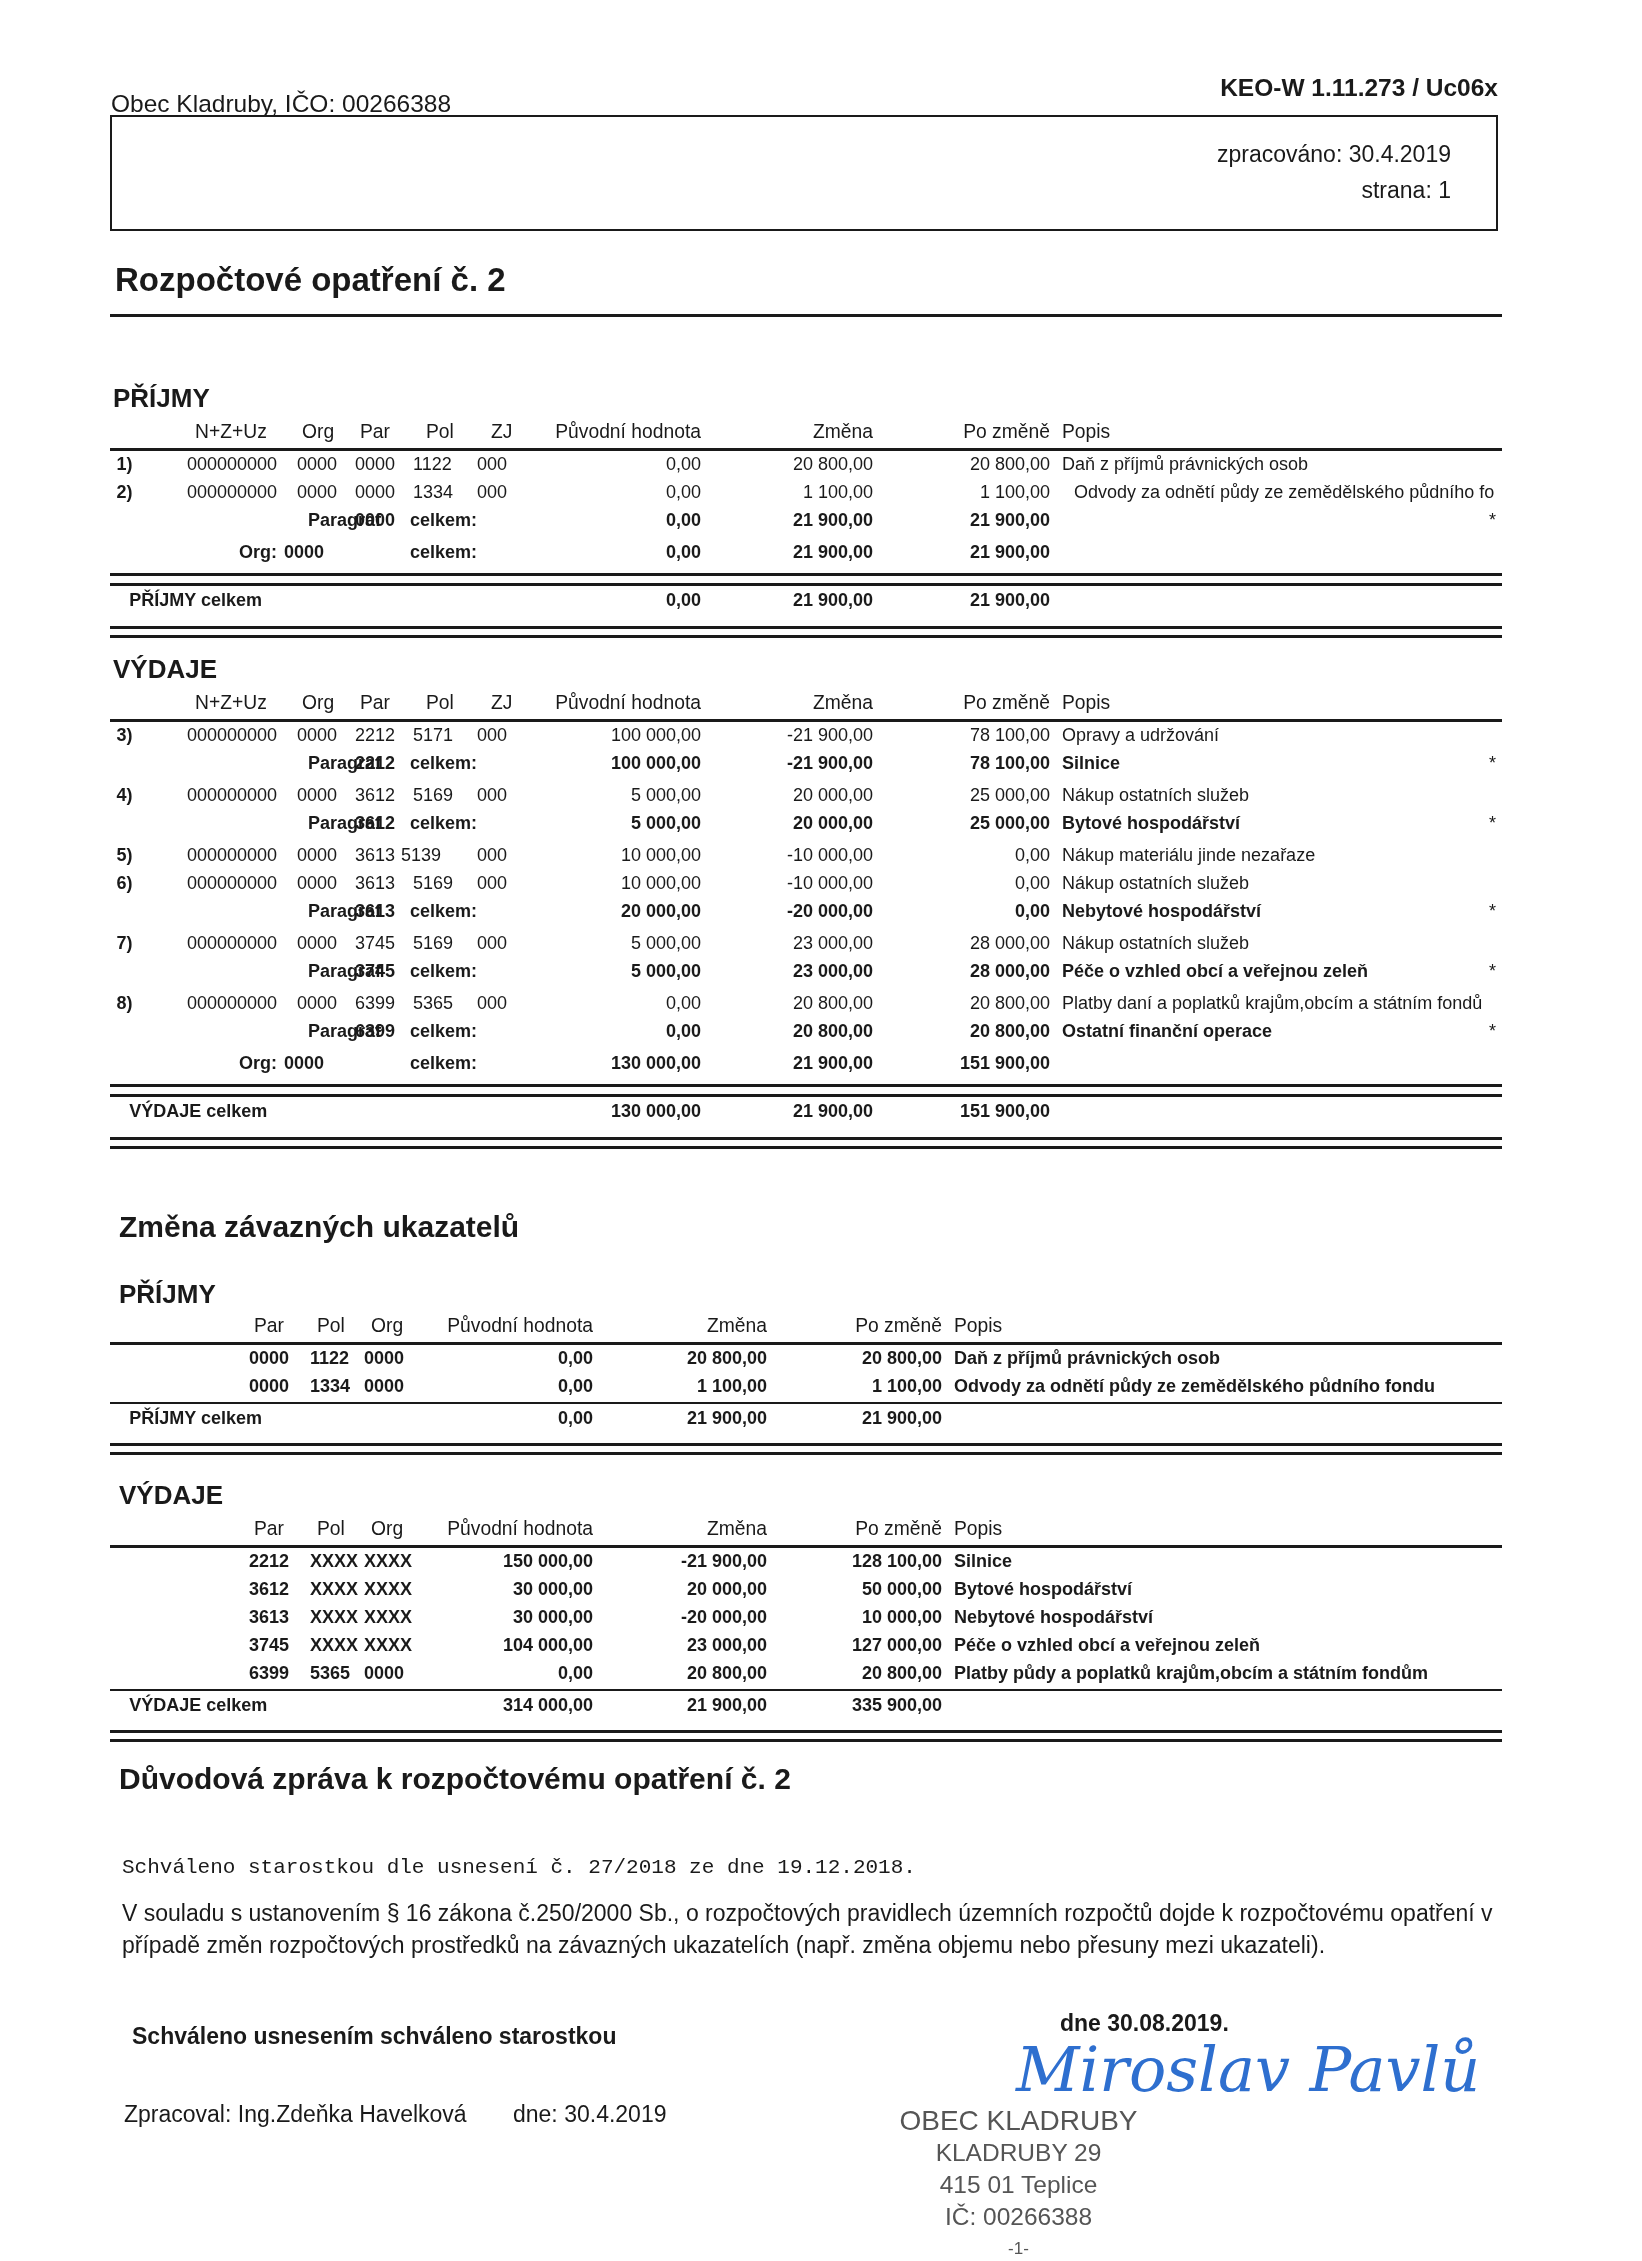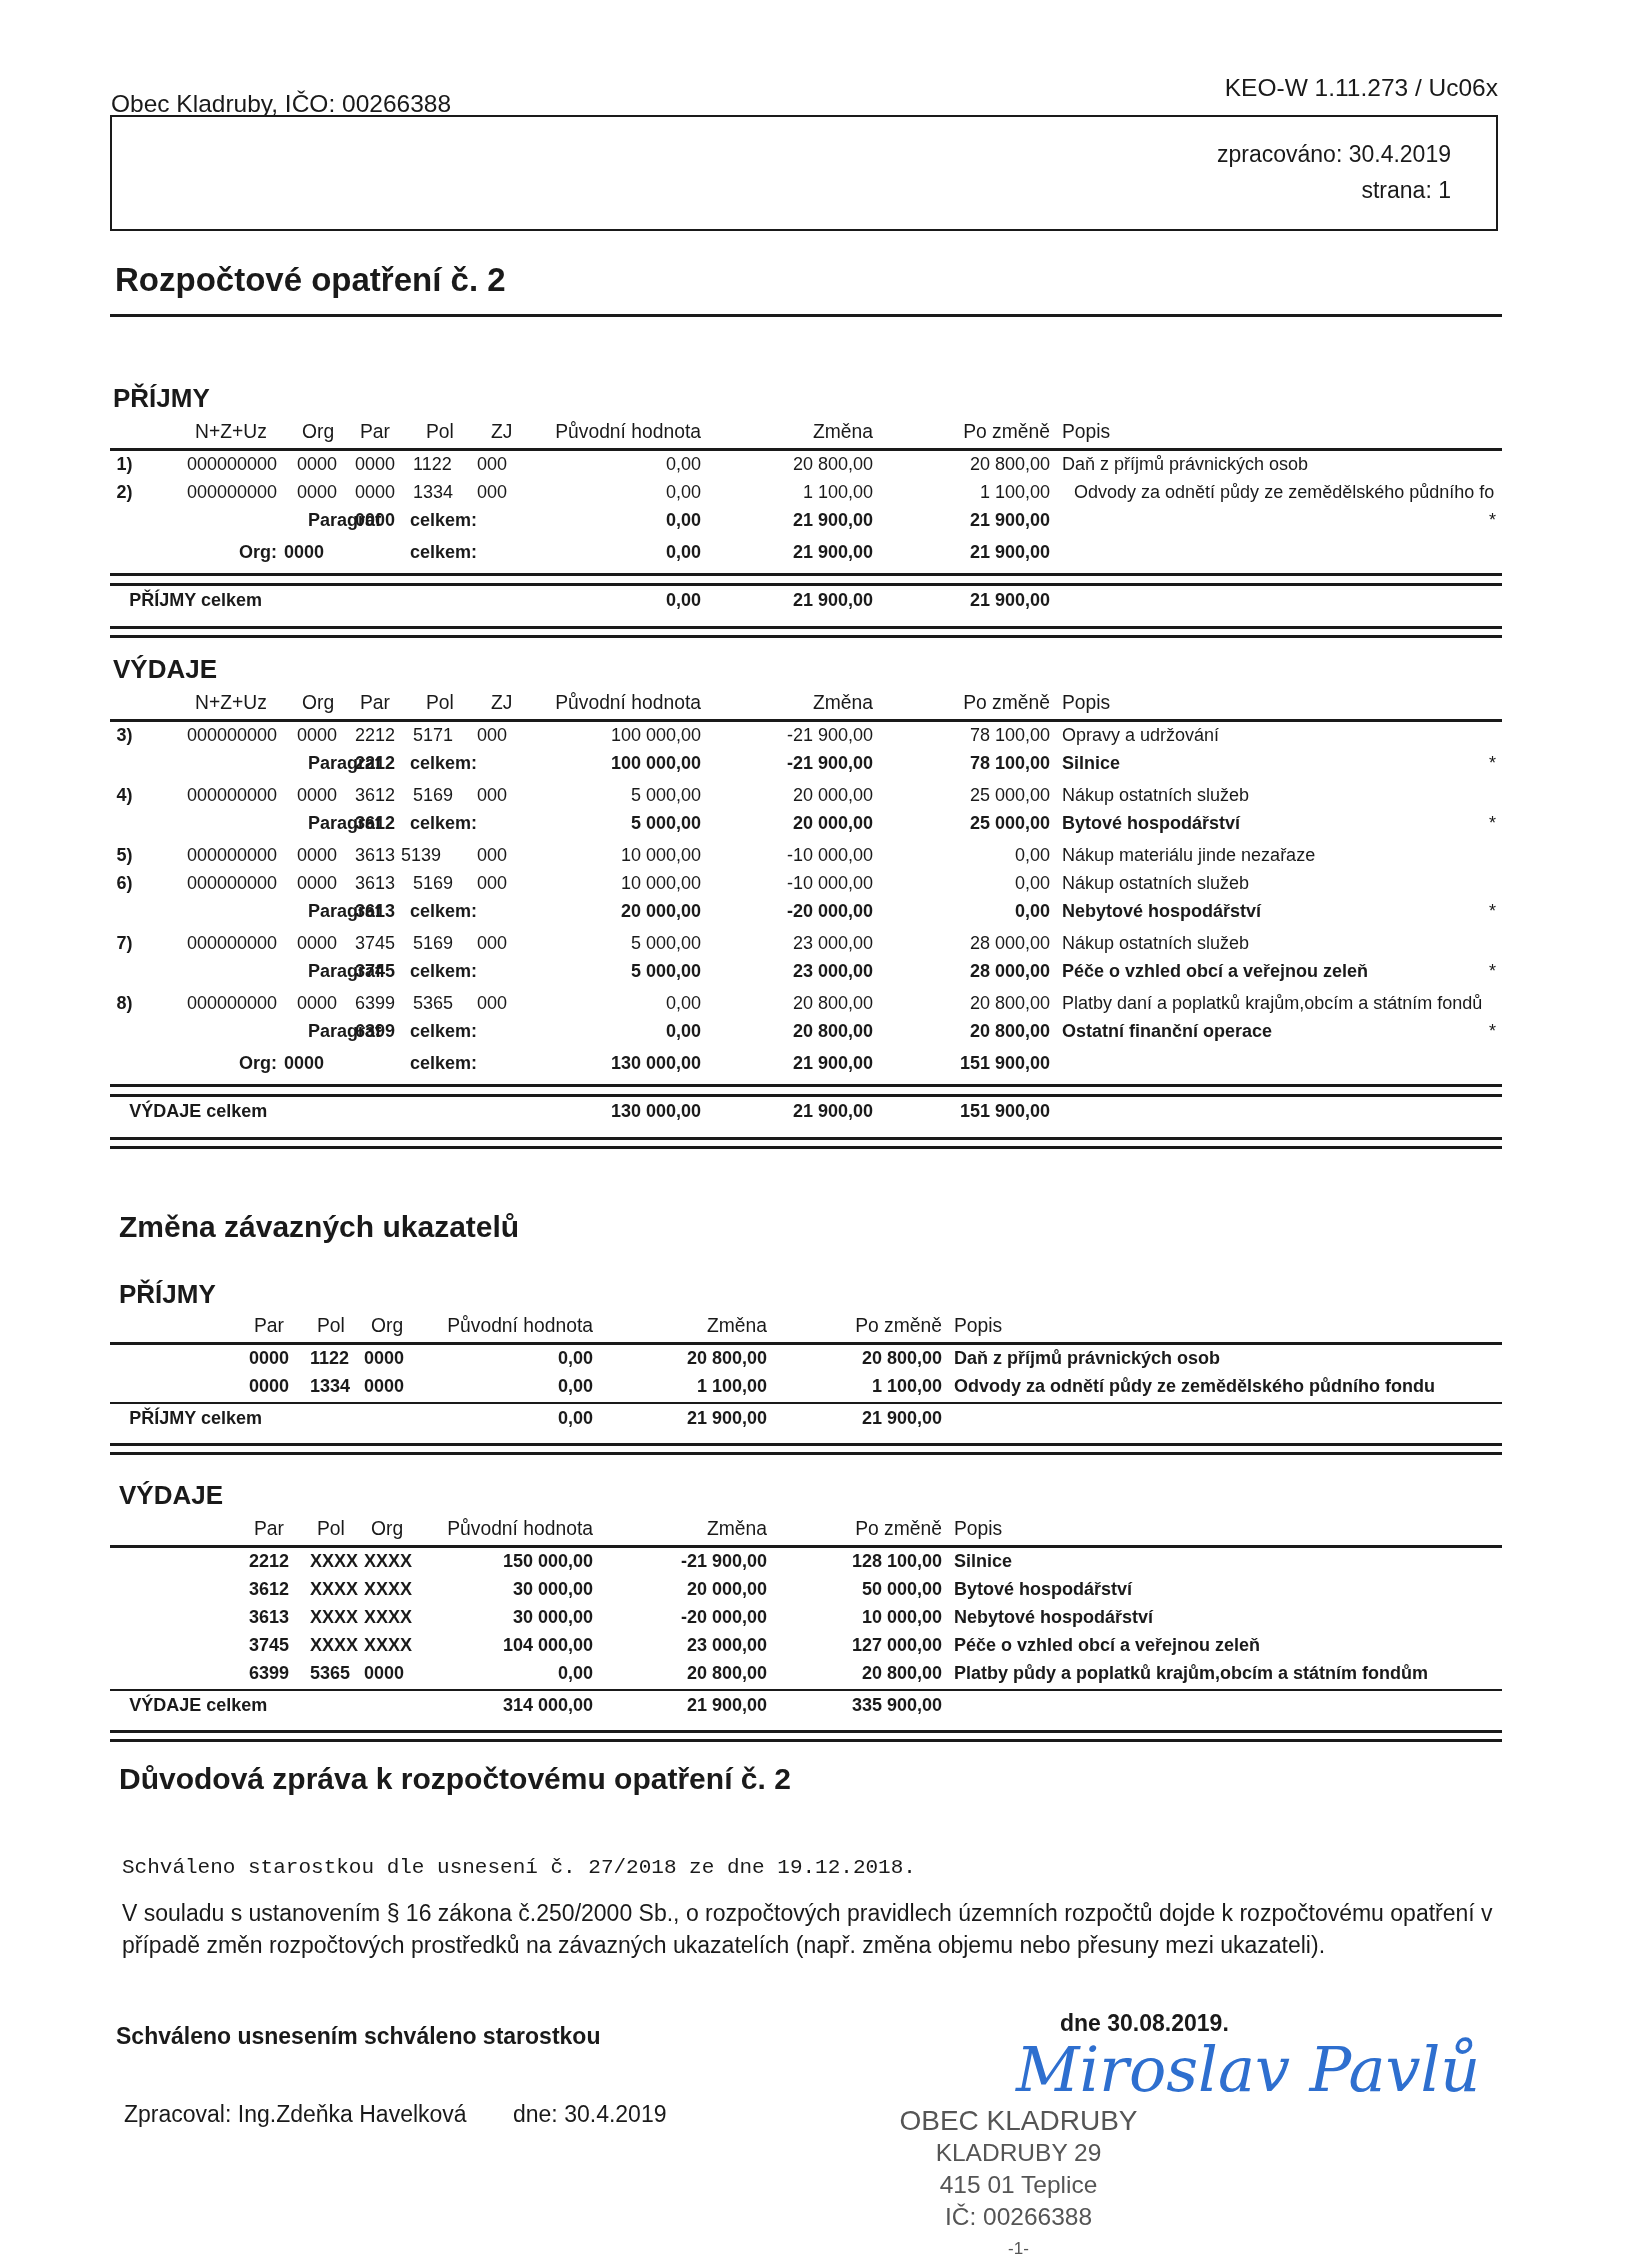--- a/index.html
+++ b/index.html
@@ -1,20 +1,20 @@
 <!DOCTYPE html>
 <html style="font-size:10.3px"><head>
 <meta charset="utf-8">
 <style>
   html, body { margin: 0; padding: 0; background: #ffffff; }
   body { width: 1643px; height: 2261px; position: relative; overflow: hidden;
          font-family: "Liberation Sans", sans-serif; color: #1a1a1a; }
   .abs { position: absolute; white-space: nowrap; }
   .hdr-left { left: 111px; top: 90px; font-size: 24.5px; }
-  .hdr-right { right: 145px; top: 74px; font-size: 24.5px; }
+  .hdr-right { right: 145px; top: 74px; font-size: 24.5px; font-weight: bold; }
   .title-box { position: absolute; left: 110px; top: 115px; width: 1388px; height: 116px;
                border: 2.6px solid #1a1a1a; box-sizing: border-box; }
   .title-box .t { position: absolute; left: 19.3px; top: 39px; font-size: 36px; font-weight: bold; }
   .title-box .meta { position: absolute; right: 45px; top: 19.3px; font-size: 23px; text-align: right; line-height: 36px; }
   .title-box .meta div span { display: inline-block; }
   .sect-title { font-size: 33px; font-weight: bold; }
   .rule-thick { position: absolute; height: 2.6px; background: #1a1a1a; }
   .sub-title { font-size: 26px; font-weight: bold; }
   .tbl { position: absolute; left: 110px; width: 1392px; font-size: 18px; }
   .row { position: relative; height: 28px; }
@@ -370,21 +370,21 @@
       <span class="b" style="left: 464px; width: 193px; text-align: right;">21 900,00</span>
       <span class="b" style="left: 639px; width: 193px; text-align: right;">335 900,00</span>
     </div>
     <div class="rule-thick" style="left: 0px; width: 1392px; position: relative; margin-top: 2.6px;"></div>
     <div class="rule-thick" style="left: 0px; width: 1392px; position: relative; margin-top: 6.4px;"></div>
   </div>
 
 <div class="abs" style="left:119px; top:1762px; font-size:30px; font-weight:bold;">Důvodová zpráva k rozpočtovému opatření č. 2</div>
 <div class="abs mono" style="left:122px; top:1836px; font-size:21px;margin-top:20px;">Schváleno starostkou dle usnesení č. 27/2018 ze dne 19.12.2018.</div>
 <div class="abs para" style="left:122px; top:1897px; width:1379px; white-space:normal;">V souladu s ustanovením § 16 zákona č.250/2000 Sb., o rozpočtových pravidlech územních rozpočtů dojde k rozpočtovému opatření v případě změn rozpočtových prostředků na závazných ukazatelích (např. změna objemu nebo přesuny mezi ukazateli).</div>
-<div class="abs" style="left:116px; top:2023px; font-size:23px; font-weight:bold;">Schváleno usnesením schváleno starostkou</div>
+<div class="abs" style="left:132px; top:2023px; font-size:23px; font-weight:bold;">Schváleno usnesením schváleno starostkou</div>
 <div class="abs" style="left:1060px; top:2010px; font-size:23px; font-weight:bold;">dne 30.08.2019.</div>
 <div class="abs" style="left:124px; top:2101px; font-size:23px;">Zpracoval: Ing.Zdeňka Havelková</div>
 <div class="abs" style="left:513px; top:2101px; font-size:23px;">dne: 30.4.2019</div>
 
 <div class="abs sig" style="left:1016px; top:2033px;">Miroslav Pavlů</div>
 <div class="abs stamp" style="left:883px; top:2105px; width:271px;">
   <div>OBEC KLADRUBY</div>
   <div style="font-size:24.5px;">KLADRUBY 29</div>
   <div style="font-size:24.5px;">415 01 Teplice</div>
   <div style="font-size:24.5px;">IČ: 00266388</div>

